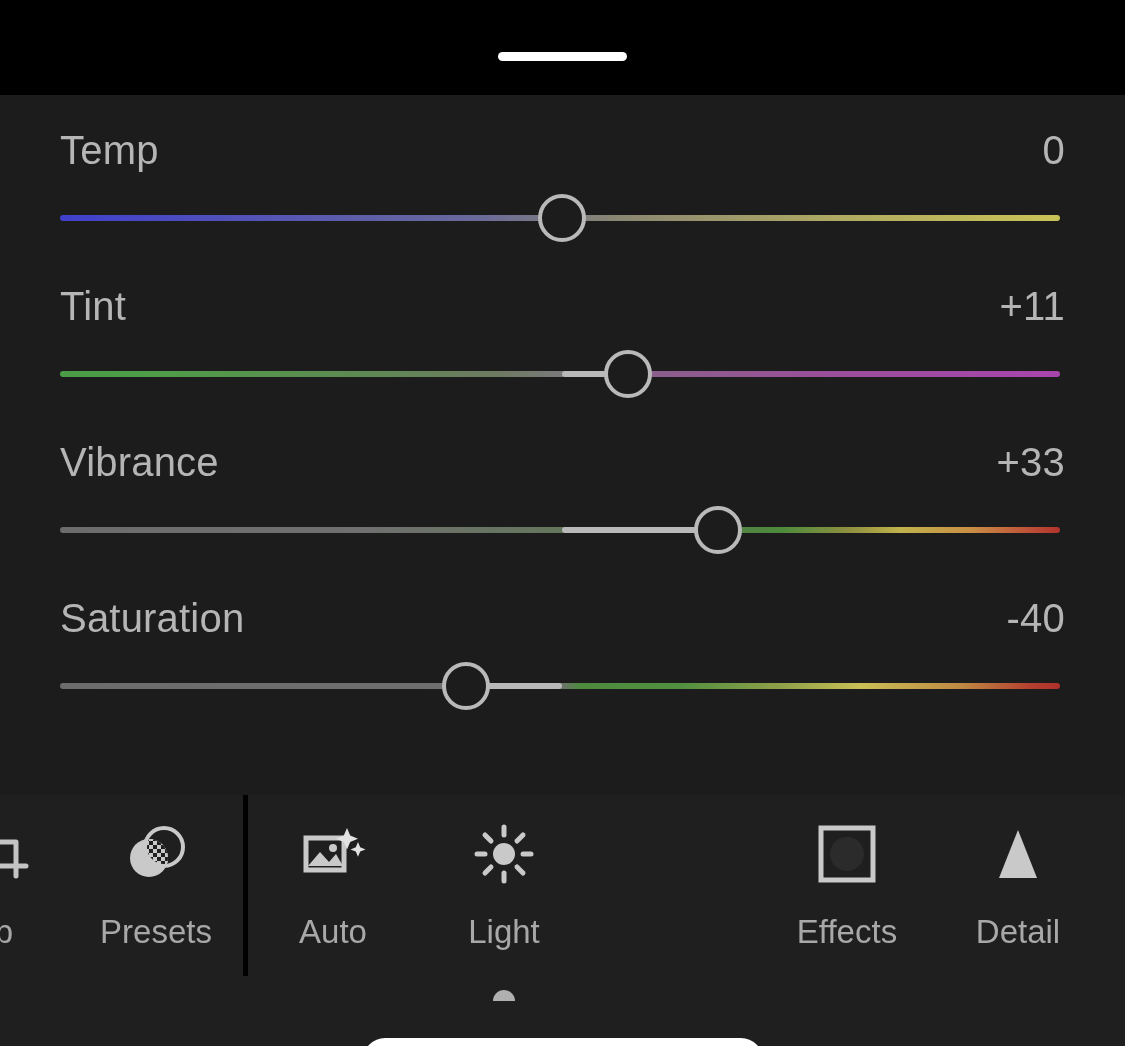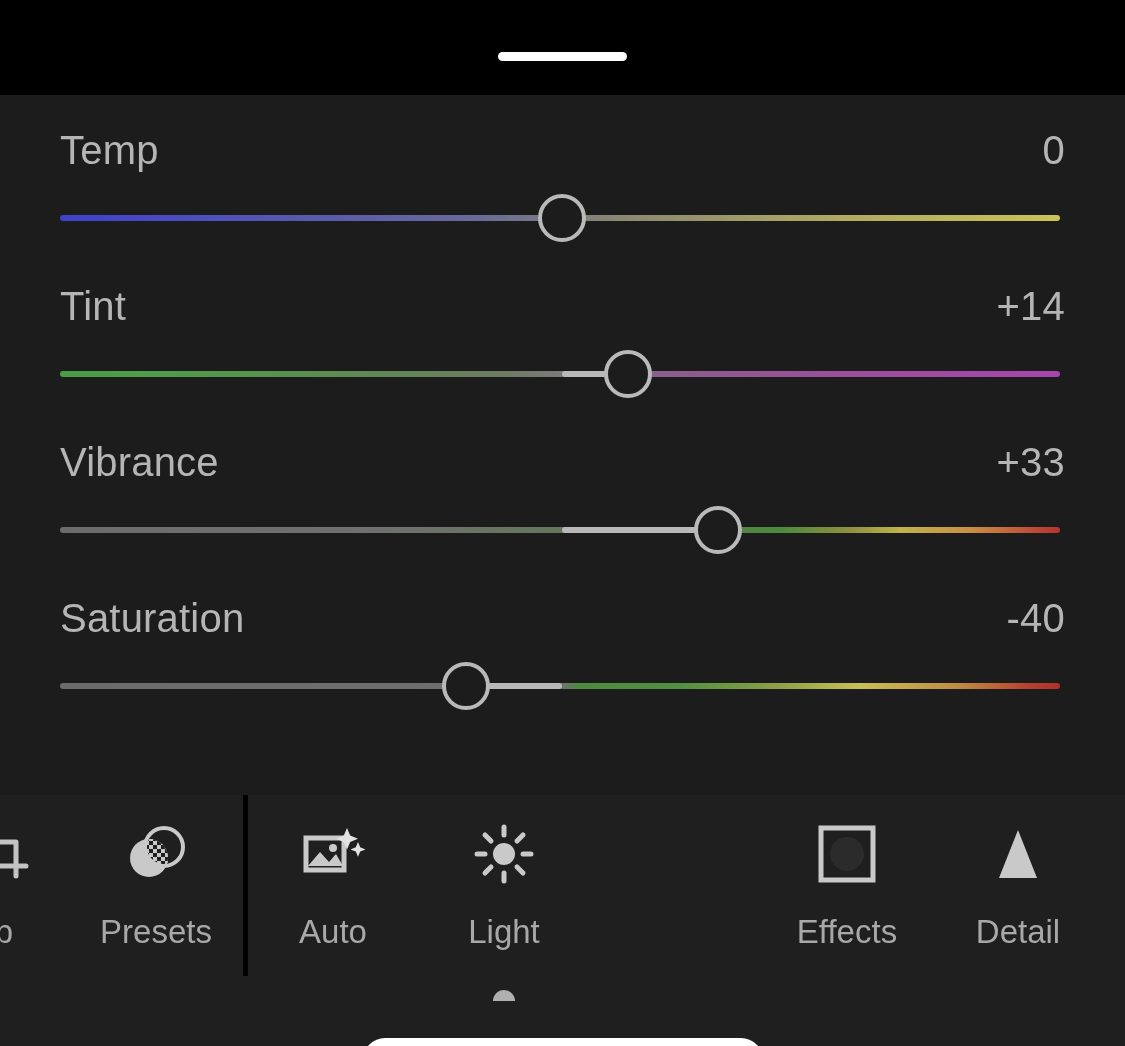--- a/index.html
+++ b/index.html
@@ -119,21 +119,21 @@
       <div class="sl-value">0</div>
       <div class="track-wrap">
         <div class="track" style="background: linear-gradient(to right, rgb(64, 64, 204) 0%, rgb(70, 70, 200) 6%, rgb(106, 106, 154) 42%, rgb(123, 123, 130) 50%, rgb(138, 135, 114) 56%, rgb(176, 170, 98) 78%, rgb(201, 195, 87) 100%);"></div>
 
         <div class="knob" style="left: 50.2%;"></div>
       </div>
     </div>
 
     <div class="slider-row r1">
       <div class="sl-label">Tint</div>
-      <div class="sl-value">+14</div>
+      <div class="sl-value">+11</div>
       <div class="track-wrap">
         <div class="track" style="background: linear-gradient(to right, rgb(74, 156, 70) 0%, rgb(78, 157, 72) 8%, rgb(93, 138, 82) 30%, rgb(110, 122, 98) 44%, rgb(122, 122, 122) 50%, rgb(138, 95, 138) 58%, rgb(156, 77, 156) 80%, rgb(168, 69, 173) 100%);"></div>
         <div class="track-fill" style="left: 50.2%; width: 6.6%;"></div>
         <div class="knob" style="left: 56.8%;"></div>
       </div>
     </div>
 
     <div class="slider-row r2">
       <div class="sl-label">Vibrance</div>
       <div class="sl-value">+33</div>

